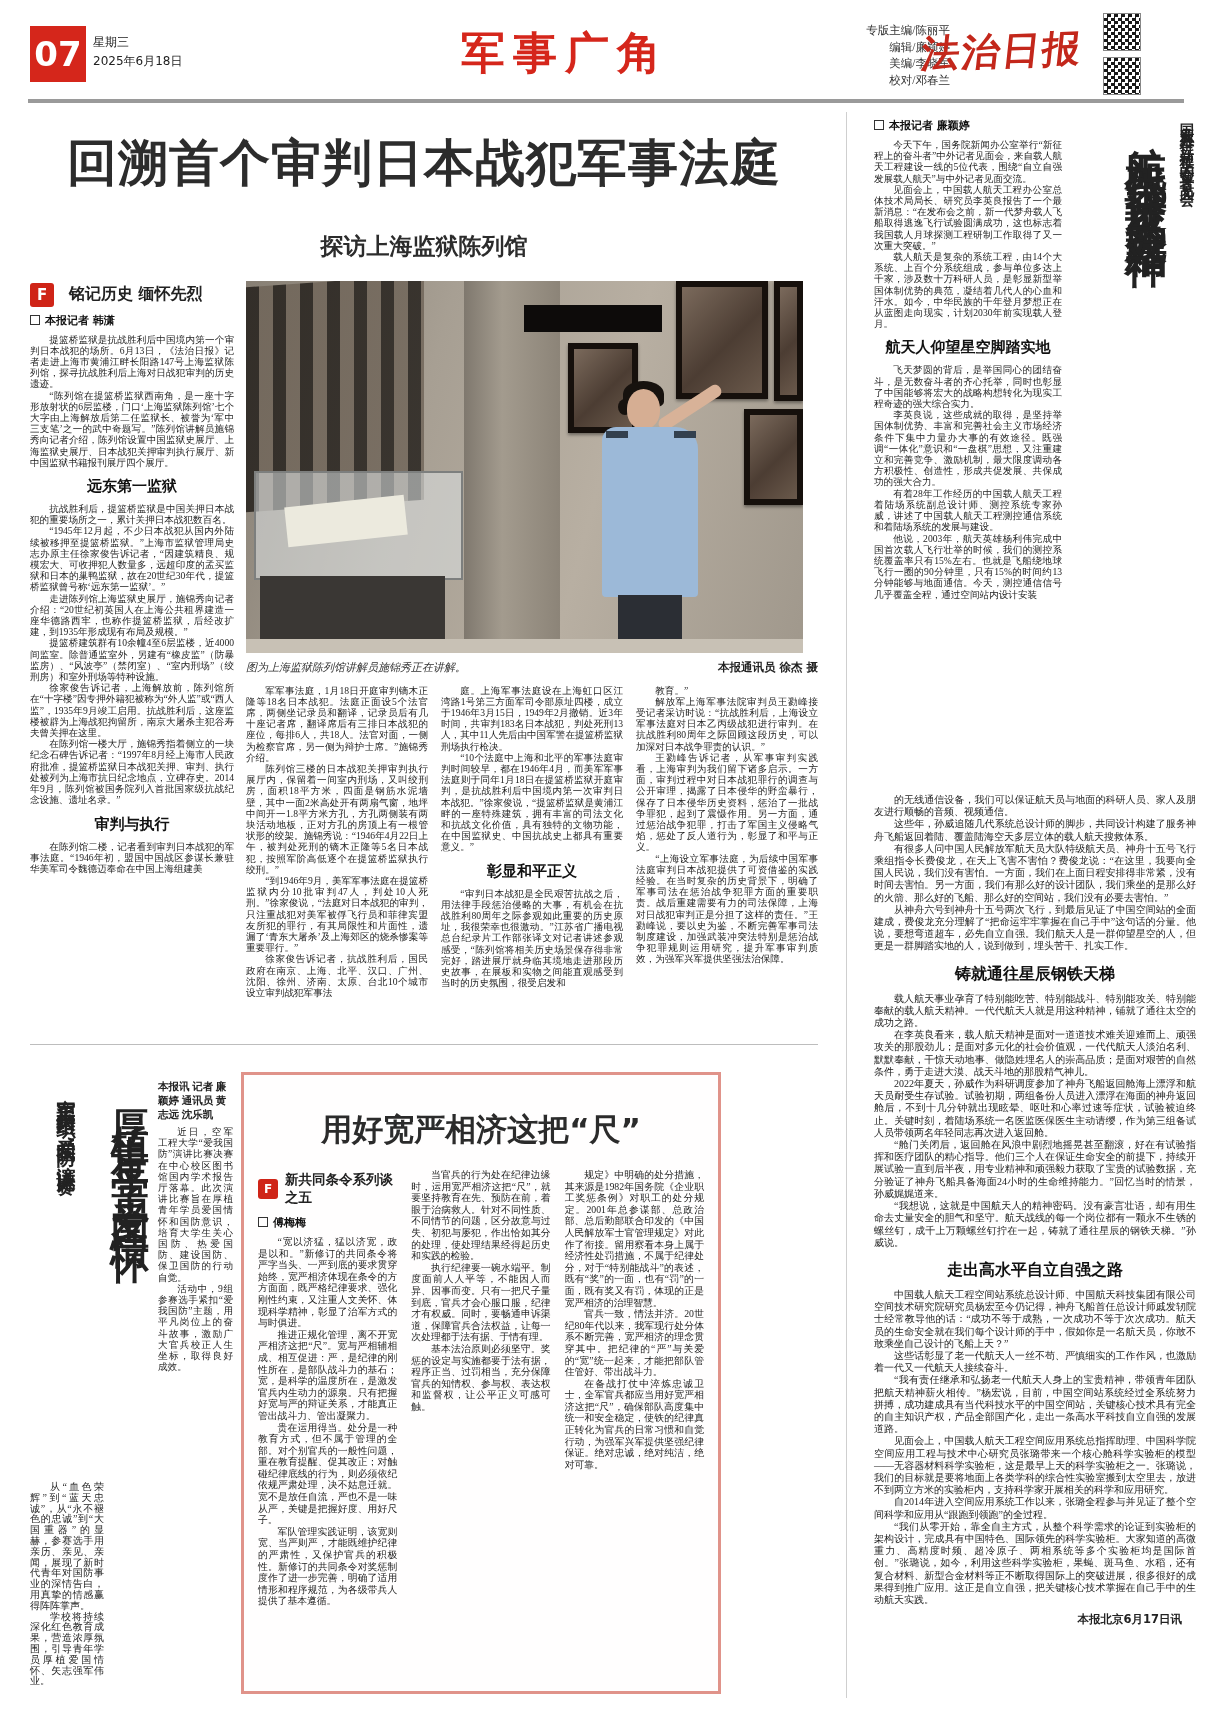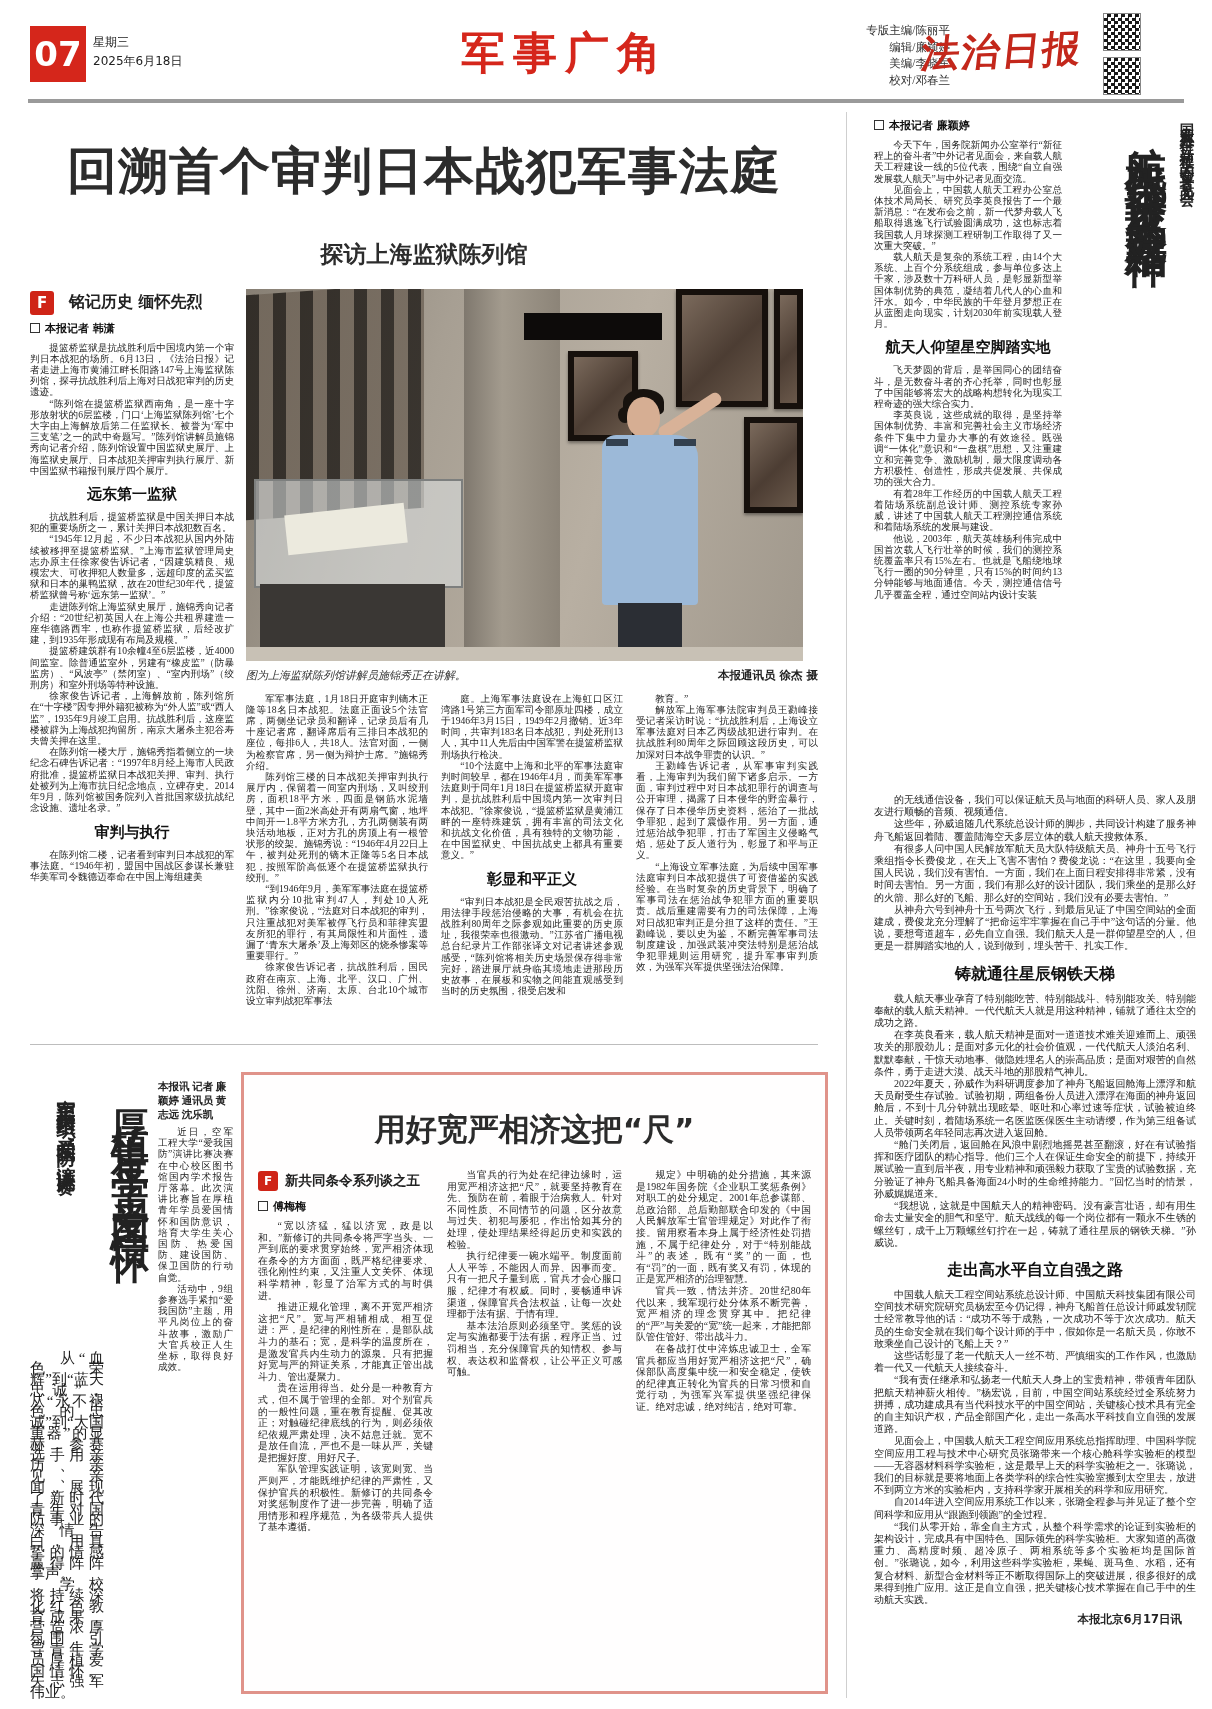--- a/index.html
+++ b/index.html
@@ -19,21 +19,21 @@
   .qr{width:36px;height:36px;margin:0 0 4px 0;display:inline-block;
       background:conic-gradient(#1a1a1a 90deg,#fff 90deg 180deg,#1a1a1a 180deg 270deg,#fff 270deg) 0 0/7px 7px;
       outline:1px solid #888;}
   .hdr-rule{position:absolute;left:28px;top:99px;width:1156px;height:4px;background:#9a9a9a;}
   
   .art-p{margin:0;text-indent:2em;text-align:justify;font-size:9.6px;line-height:11.2px;color:#1d1d1d;}
   .sec-h{margin:9px 0 7px;text-align:center;font-family:"DejaVu Sans",sans-serif;font-weight:bold;font-size:15px;color:#111;}
   .byline{font-family:"DejaVu Sans",sans-serif;font-weight:bold;font-size:11px;color:#111;margin:6px 0;}
   .sq{display:inline-block;width:8px;height:8px;border:1px solid #333;margin-right:5px;vertical-align:-1px;}
   
-  .main-art{position:absolute;left:30px;top:112px;width:788px;height:924px;}
+  .main-art{position:absolute;left:30px;top:104px;width:788px;height:924px;}
   .m-headline{margin-top:26px;text-align:center;font-family:"DejaVu Sans",sans-serif;font-weight:bold;
               font-size:50px;letter-spacing:1px;color:#2c2c2c;}
   .m-subhead{margin-top:8px;text-align:center;font-family:"DejaVu Sans",sans-serif;font-weight:bold;font-size:23px;color:#2c2c2c;}
   .m-body{display:flex;margin-top:16px;}
   .m-left{width:204px;margin-right:12px;flex:none;}
   .series{display:flex;align-items:center;margin:2px 0 6px;}
   .cube{width:24px;height:24px;background:#cf2417;color:#fff;border-radius:3px;flex:none;
         font-family:"DejaVu Sans",sans-serif;font-weight:bold;font-size:15px;display:flex;align-items:center;justify-content:center;margin-right:7px;}
   .series-label{font-family:"DejaVu Sans",sans-serif;font-weight:bold;font-size:16px;color:#222;margin-left:8px;}
   .m-right{flex:1;}
@@ -78,28 +78,28 @@
              letter-spacing:4px;color:#222;margin-left:7px;}
   .sp-wide{margin-top:10px;}
   .sp-wide .art-p{font-size:10px;line-height:12.2px;}
   .sp-wide .sec-h{font-size:16px;margin:11px 0 8px;}
   .dateline{text-align:right;font-family:"DejaVu Sans",sans-serif;font-weight:bold;font-size:11.5px;margin-top:6px;padding-right:14px;}
   
   .af-art{position:absolute;left:30px;top:1080px;width:203px;height:618px;display:flex;}
   .af-strip1{width:74px;flex:none;display:flex;flex-direction:column;}
   .af-kicker{writing-mode:vertical-rl;font-family:"DejaVu Sans",sans-serif;font-weight:bold;font-size:19px;
              letter-spacing:3px;color:#222;height:392px;margin:4px auto 6px;}
-  .af-left-text .art-p{font-size:15px;line-height:10.8px;}
+  .af-left-text .art-p{font-size:10px;line-height:10.8px;}
   .af-strip2{width:46px;flex:none;}
   .af-headline{writing-mode:vertical-rl;font-family:"DejaVu Sans",sans-serif;font-weight:bold;font-size:38px;
                letter-spacing:15px;color:#222;height:100%;margin:0 auto;}
   .af-strip3{flex:1;margin-left:8px;}
   .af-byline{font-family:Liberation Serif, serif;font-weight:bold;font-size:10.5px;line-height:14px;margin-bottom:4px;}
   
-  .rules-art{position:absolute;left:241px;top:1072px;width:587px;height:622px;border:3px solid #e0938a;
+  .rules-art{position:absolute;left:241px;top:1072px;width:480px;height:622px;border:3px solid #e0938a;
              background:#fffefe;box-sizing:border-box;padding:12px 14px;}
   .r-headline{text-align:center;font-family:"DejaVu Sans",sans-serif;font-weight:bold;font-size:31px;color:#2b2b2b;margin:22px 0 18px;}
   .r-cols{display:flex;}
   .r-cols .col{flex:1;margin-right:14px;}
   .r-cols .col:last-child{margin-right:0;}
   .r-cols .art-p{font-size:9.8px;line-height:11.6px;}
   .r-series{display:flex;align-items:center;margin:2px 0 8px;}
   .r-series .cube{width:20px;height:20px;font-size:12px;}
   .r-series-label{font-family:"DejaVu Sans",sans-serif;font-weight:bold;font-size:13.5px;color:#222;}
 </style>

